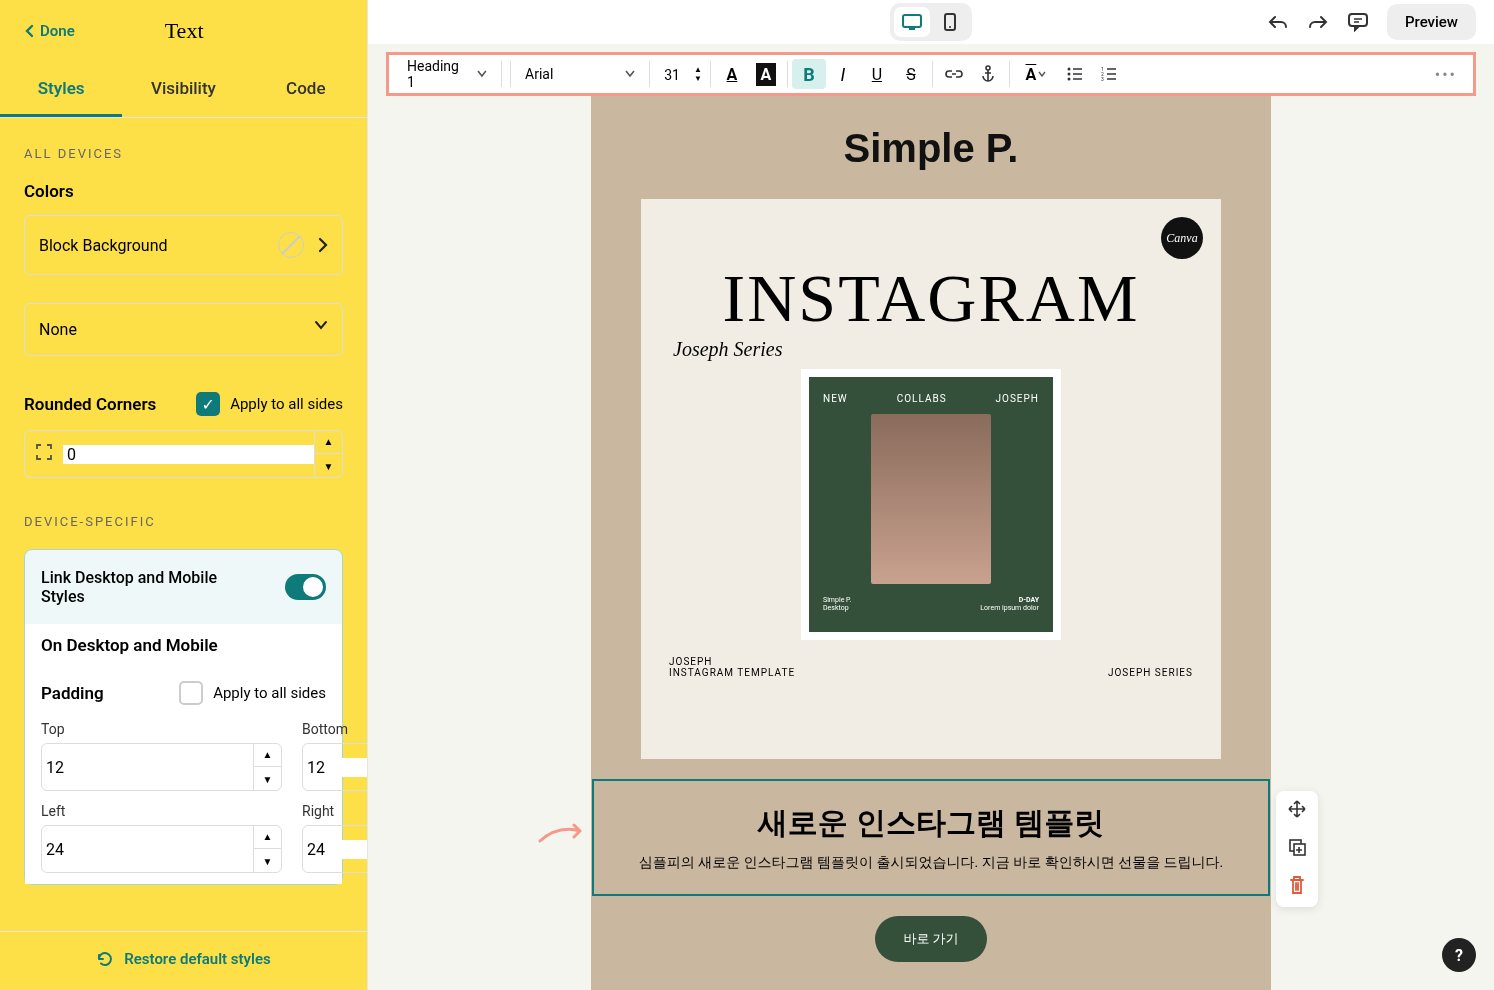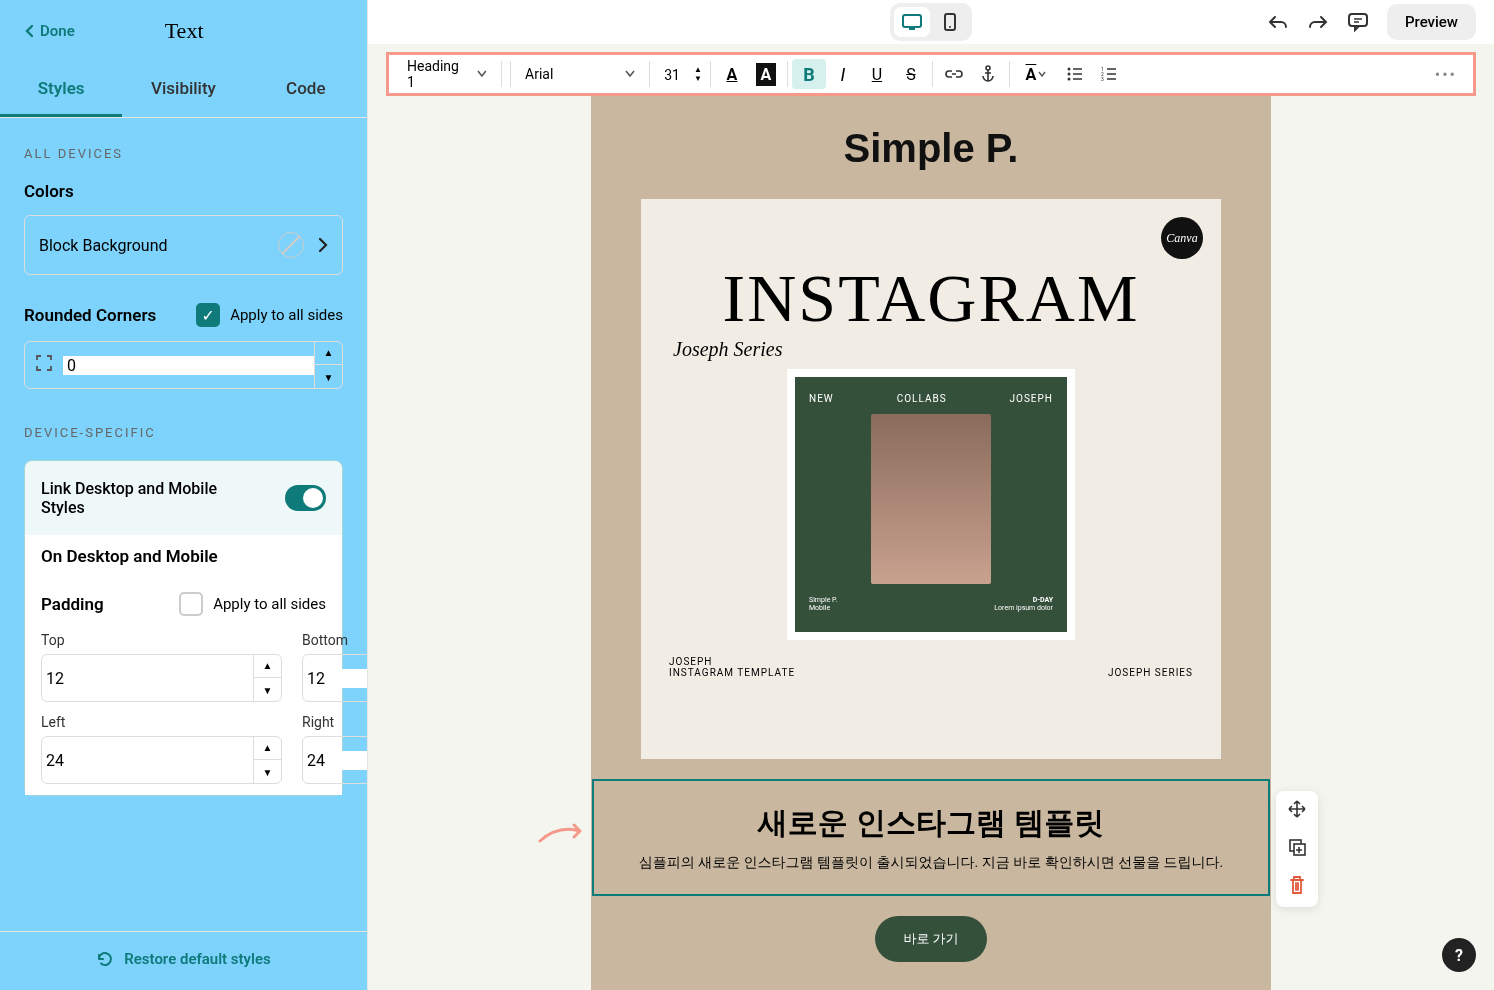--- a/index.html
+++ b/index.html
@@ -1,18 +1,18 @@
 <!DOCTYPE html>
 <html><head>
 <meta charset="utf-8">
 <style>
 * { margin: 0; padding: 0; box-sizing: border-box; font-family: -apple-system, BlinkMacSystemFont, 'Segoe UI', Roboto, sans-serif; }
 body { display: flex; height: 990px; width: 1494px; background: #f5f5f0; overflow: hidden; }
 
-.sidebar { width: 368px; background: #7dd3fc; border-right: 1px solid #e5e5e5; display: flex; flex-direction: column; }
+.sidebar { width: 368px; background: #fde047; border-right: 1px solid #e5e5e5; display: flex; flex-direction: column; }
 .sidebar-header { display: flex; align-items: center; padding: 18px 24px; }
 .done-btn { display: flex; align-items: center; gap: 6px; color: #0e7a7a; font-weight: 600; font-size: 15px; cursor: pointer; }
 .sidebar-title { font-family: Georgia, serif; font-size: 22px; margin-left: 90px; }
 
 .tabs { display: flex; border-bottom: 1px solid #e5e5e5; }
 .tab { flex: 1; text-align: center; padding: 16px 0; font-size: 17px; color: #333; cursor: pointer; font-weight: 500; }
 .tab.active { color: #0e7a7a; border-bottom: 3px solid #0e7a7a; font-weight: 600; }
 
 .panel-body { padding: 28px 24px; overflow-y: auto; flex: 1; }
 .section-label { font-size: 13px; letter-spacing: 2px; color: #666; margin-bottom: 20px; }
@@ -73,21 +73,21 @@
 .tb-btn.active { background: #d6f0ee; }
 .tb-more { margin-left: auto; padding: 0 8px; cursor: pointer; color: #888; letter-spacing: 2px; }
 
 .canvas { flex: 1; overflow: auto; padding: 0 18px 18px 18px; position: relative; }
 .page { background: #c9b79f; margin: 0 auto; width: 680px; padding: 30px 0 40px 0; display: flex; flex-direction: column; align-items: center; }
 .brand { font-size: 40px; font-weight: 800; font-family: Arial; margin-bottom: 28px; color: #111; }
 .poster { width: 580px; height: 560px; background: #f1ede4; padding: 22px; position: relative; }
 .canva-badge { position: absolute; top: 18px; right: 18px; width: 42px; height: 42px; background: #111; border-radius: 50%; color: #fff; font-style: italic; font-size: 12px; display: flex; align-items: center; justify-content: center; font-family: cursive; }
 .insta-title { font-family: 'Times New Roman', serif; font-size: 68px; letter-spacing: 2px; margin-top: 38px; text-align: center; }
 .joseph-series { font-family: cursive; font-size: 20px; margin-left: 10px; font-style: italic; }
-.green-card { width: 288px; background: #34503b; margin: 8px auto 0; border: 8px solid #fff; padding: 16px 14px 20px; color: #fff; position: relative; }
+.green-card { width: 260px; background: #34503b; margin: 8px auto 0; border: 8px solid #fff; padding: 16px 14px 20px; color: #fff; position: relative; }
 .gc-top { display: flex; justify-content: space-between; font-size: 10px; letter-spacing: 1px; margin-bottom: 10px; }
 .gc-img { width: 120px; height: 170px; background: linear-gradient(180deg, #8a6b5c, #c9a18f); margin: 0 auto; border-radius: 2px; }
 .gc-bottom { display: flex; justify-content: space-between; font-size: 7px; margin-top: 12px; }
 .gc-bottom div { max-width: 65px; }
 .poster-footer { display: flex; justify-content: space-between; font-size: 10px; letter-spacing: 1px; padding: 0 6px; margin-top: 16px; }
 
 .text-block { border: 2px solid #0e7a7a; width: 678px; margin: 20px auto 0; padding: 22px 30px; text-align: center; background: #c9b79f; position: relative; }
 .tb-h1 { font-size: 30px; font-weight: 800; font-family: Arial; margin-bottom: 10px; }
 .tb-sub { font-size: 14px; }
 .arrow-ind { position: absolute; left: -56px; top: 38px; color: #f59a8a; }
@@ -127,20 +127,26 @@
     <div class="bb-row">
       <div class="bb-left">Block Background</div>
       <div class="bb-right">
         <div class="swatch"></div>
         <svg class="chevron" width="10" height="16" viewBox="0 0 10 16">
             <path d="M2 2 L8 8 L2 14" stroke="#222" stroke-width="2.2" fill="none" stroke-linecap="round"></path>
           </svg>
       </div>
     </div>
 
+    <div class="select-box">
+      <span>None</span>
+      <svg width="14" height="10" viewBox="0 0 14 10">
+          <path d="M2 2 L7 8 L12 2" stroke="#222" stroke-width="2" fill="none" stroke-linecap="round"></path>
+        </svg>
+    </div>
 
     <div class="rc-row">
       <div class="rc-label">Rounded Corners</div>
       <div class="check-wrap">
         <div class="checkbox">✓</div>
         <span>Apply to all sides</span>
       </div>
     </div>
     <div class="num-input" style="margin-bottom:36px;">
       <span class="icon-l">
@@ -344,21 +350,21 @@
         <div class="insta-title">INSTAGRAM</div>
         <div class="joseph-series">Joseph Series</div>
         <div class="green-card">
           <div class="gc-top">
             <span>NEW</span>
             <span>COLLABS</span>
             <span>JOSEPH</span>
           </div>
           <div class="gc-img"></div>
           <div class="gc-bottom">
-            <div><span>Simple P.</span><br><span>Mobile</span></div>
+            <div><span>Simple P.</span><br><span>Desktop</span></div>
             <div style="text-align:right;"><b>D-DAY</b><br><span>Lorem ipsum dolor</span></div>
           </div>
         </div>
         <div class="poster-footer">
           <div><span>JOSEPH</span><br><span>INSTAGRAM TEMPLATE</span></div>
           <div style="align-self:flex-end;">JOSEPH SERIES</div>
         </div>
       </div>
 
       <div class="text-block" style="position:relative;">

